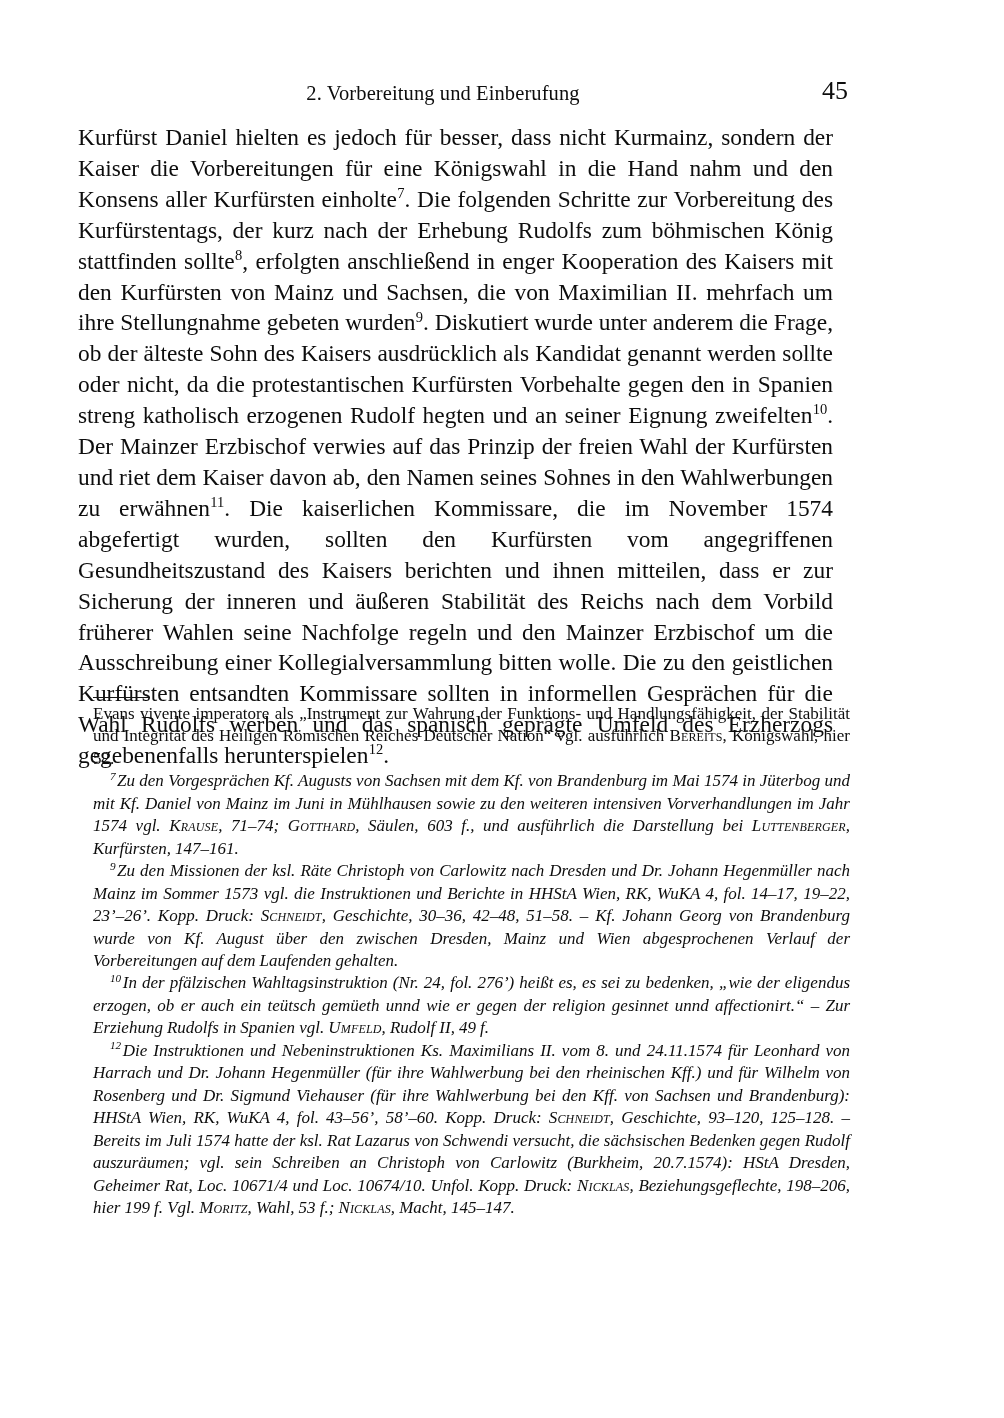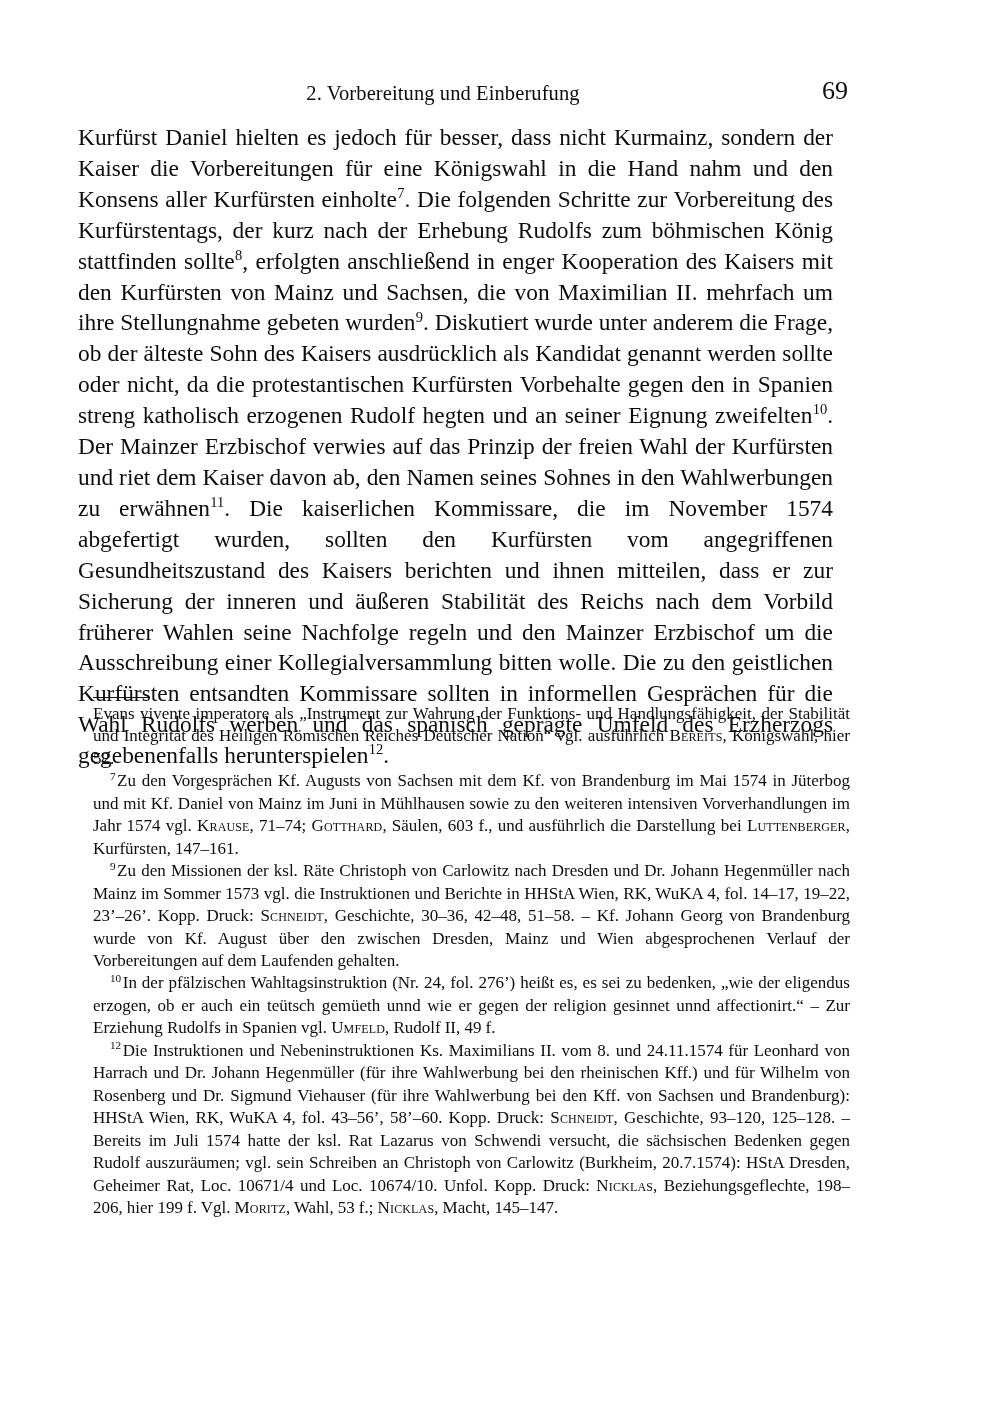--- a/index.html
+++ b/index.html
@@ -56,42 +56,42 @@
   }
   .footnotes {
     position:absolute; left:93px; top:703px; width:757px;
     font-size:17.0px;
     line-height:22.45px;
     text-align:justify;
     text-justify:inter-word;
     word-spacing:-0.15px;
   }
   .footnotes p { margin:0; }
-  .fn-indent { text-indent:17px; }
+  .fn-indent { text-indent:17px;font-style:italic; }
   .footnotes sup {
     font-size:0.66em;
     vertical-align:super;
     line-height:0;
     padding-right:1.5px;
   }
   .sc {
     font-variant:small-caps;
     font-feature-settings:"smcp" 1;
     letter-spacing:0.15px;
   }
   .it { }
 </style>
 </head>
 <body>
 
 <div class="page">
 
   <div class="header">
     <div class="header-title">2. Vorbereitung und Einberufung</div>
-    <div class="header-folio">69</div>
+    <div class="header-folio">45</div>
   </div>
 
   <div class="body-text">
     <p><span>Kurfürst Daniel hielten es jedoch für besser, dass nicht Kurmainz, sondern der Kaiser die Vorbereitungen für eine Königswahl in die Hand nahm und den Konsens aller Kurfürsten einholte</span><sup class="fn">7</sup><span>. Die folgenden Schritte zur Vorbereitung des Kurfürstentags, der kurz nach der Erhebung Rudolfs zum böhmischen König stattfinden sollte</span><sup class="fn">8</sup><span>, erfolgten anschließend in enger Kooperation des Kaisers mit den Kurfürsten von Mainz und Sachsen, die von Maximilian II. mehrfach um ihre Stellungnahme gebeten wurden</span><sup class="fn">9</sup><span>. Diskutiert wurde unter anderem die Frage, ob der älteste Sohn des Kaisers ausdrücklich als Kandidat genannt werden sollte oder nicht, da die protestantischen Kurfürsten Vorbehalte gegen den in Spanien streng katholisch erzogenen Rudolf hegten und an seiner Eignung zweifelten</span><sup class="fn">10</sup><span>. Der Mainzer Erzbischof verwies auf das Prinzip der freien Wahl der Kurfürsten und riet dem Kaiser davon ab, den Namen seines Sohnes in den Wahlwerbungen zu erwähnen</span><sup class="fn">11</sup><span>. Die kaiserlichen Kommissare, die im November 1574 abgefertigt wurden, sollten den Kurfürsten vom angegriffenen Gesundheitszustand des Kaisers berichten und ihnen mitteilen, dass er zur Sicherung der inneren und äußeren Stabilität des Reichs nach dem Vorbild früherer Wahlen seine Nachfolge regeln und den Mainzer Erzbischof um die Ausschreibung einer Kollegialversammlung bitten wolle. Die zu den geistlichen Kurfürsten entsandten Kommissare sollten in informellen Gesprächen für die Wahl Rudolfs werben und das spanisch geprägte Umfeld des Erzherzogs gegebenenfalls herunterspielen</span><sup class="fn">12</sup><span>.</span></p>
   </div>
 
   <div class="fn-rule"></div>
 
   <div class="footnotes">
 

